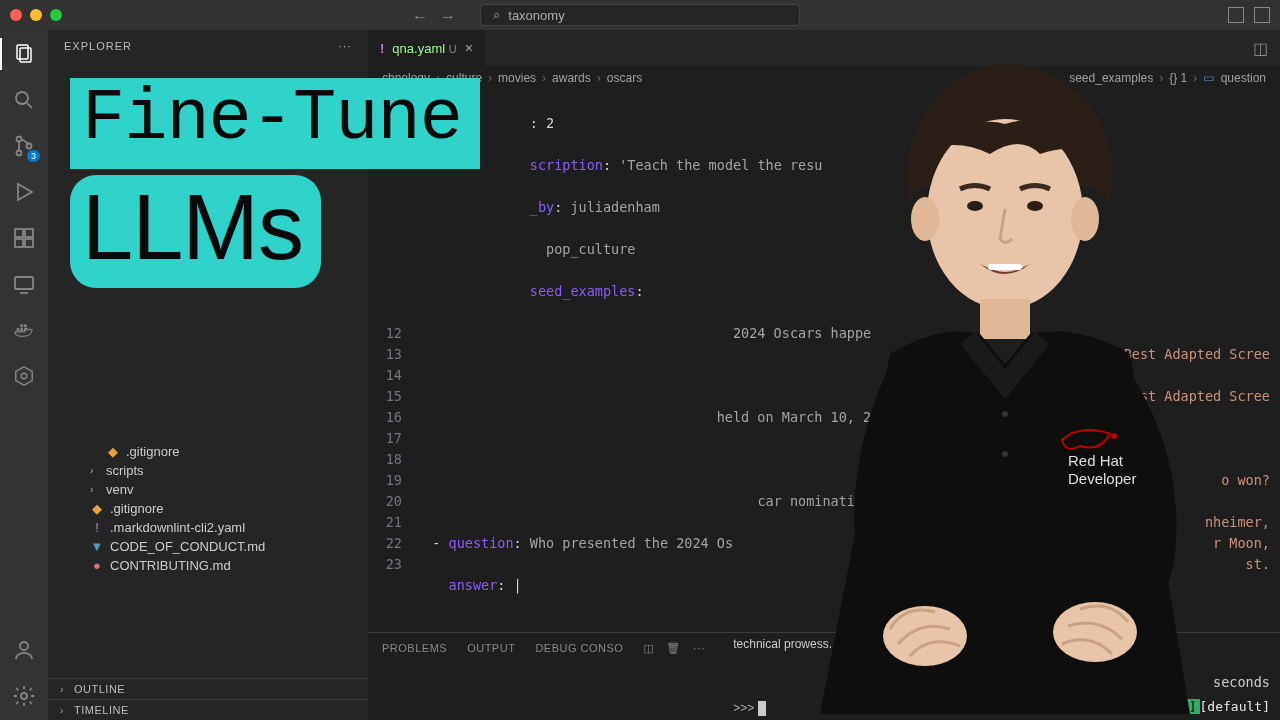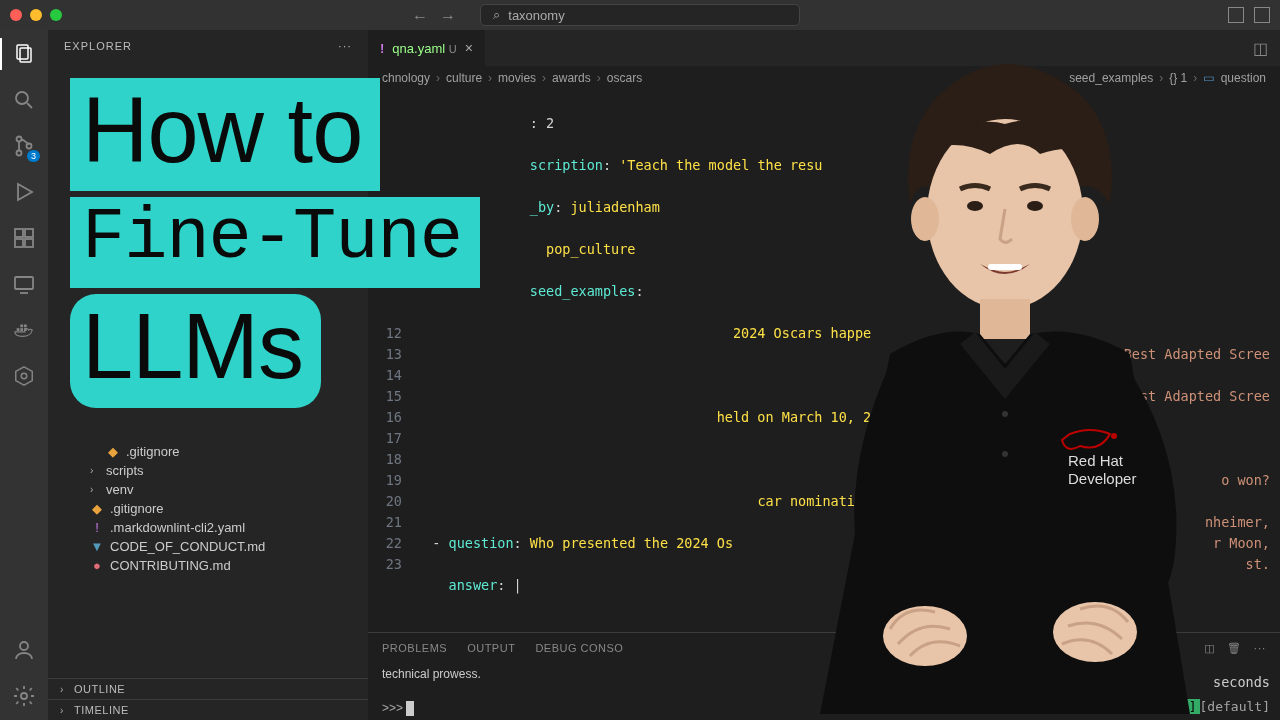--- a/index.html
+++ b/index.html
@@ -55,36 +55,36 @@
 
 
 .breadcrumbs { height: 24px; padding: 0 14px; display: flex; align-items: center; gap: 6px; font-size: 12px; color: #a0a0a0; background: #1e1e1e; white-space: nowrap; overflow: hidden; }
 .bc-sep { color: #666; }
 
 
 .code-area { flex: 1; display: flex; font-family: "SF Mono", Monaco, Menlo, Consolas, monospace; font-size: 13.5px; line-height: 21px; overflow: hidden; }
 .gutter { width: 48px; text-align: right; color: #6e7681; padding-right: 14px; padding-top: 2px; user-select: none; }
 .code-lines { flex: 1; padding-top: 2px; white-space: pre; color: #d4d4d4; }
 .code-lines .line.hl { background: #3a3d41; }
-.k-key { color: #5eead4; }
-.k-str { color: #fde047; }
+.k-key { color: #8b5cf6; }
+.k-str { color: #a3a3a3; }
 .k-dash { color: #d4d4d4; }
 .k-pipe { color: #d4d4d4; }
 
 
-.panel { height: 88px; border-top: 1px solid #3c3c3c; background: #1e1e1e; display: flex; flex-direction: column; }
+.panel { height: 88px; border-top: 1px solid #3c3c3c; background: #1e1e1e; display: flex; flex-direction: row; }
 .panel-tabs { height: 30px; display: flex; align-items: center; gap: 20px; padding: 0 14px; font-size: 11px; color: #888; letter-spacing: 0.5px; }
 .panel-tab { cursor: pointer; }
 .panel-right { margin-left: auto; display: flex; gap: 12px; color: #888; }
 .panel-body { flex: 1; padding: 4px 14px; font-family: Liberation Sans, sans-serif; font-size: 12px; color: #ccc; display: flex; flex-direction: column; justify-content: space-between; }
 .panel-prompt { color: #aaa; }
 .panel-cursor { display: inline-block; width: 8px; height: 15px; background: #ccc; vertical-align: middle; }
 .panel-status-right { position: absolute; right: 10px; bottom: 6px; font-family: "SF Mono", Monaco, monospace; font-size: 13px; }
 .stat-s { background: #3a6; color: #000; padding: 0 3px; }
-.stat-def { color: #a3a3a3; }
+.stat-def { color: #e5e5e5; }
 
 
 .title-overlay { position: absolute; left: 70px; top: 78px; display: flex; flex-direction: column; gap: 6px; z-index: 50; }
 .title-slab { background: #2fd3c9; color: #0a0a0a; font-family: Arial, Helvetica, sans-serif; font-weight: 400; font-size: 92px; line-height: 1.1; padding: 2px 18px 10px 12px; width: fit-content; letter-spacing: -1px; }
 .title-slab.s2 { font-size: 72px; font-family: Liberation Mono, monospace; }
 .title-slab.s3 { font-size: 92px; border-radius: 26px; }
 
 
 .presenter { position: absolute; right: 60px; top: 54px; width: 430px; height: 660px; z-index: 40; text-align: center; }
 .presenter svg { width: 100%; height: 100%; }
@@ -349,21 +349,20 @@
 <div class="right-frag" style="top:514px">nheimer,</div>
 <div class="right-frag" style="top:535px">r Moon,</div>
 <div class="right-frag" style="top:556px">st.</div>
 <div class="right-frag" style="top:674px;color:#ccc">seconds</div>
 
 <div class="panel-status-right">
   <span class="stat-s">[S]</span><span class="stat-def">[default]</span>
 </div>
 
 <div class="title-overlay">
-  <div class="title-slab">How to</div>
   <div class="title-slab s2">Fine-Tune</div>
   <div class="title-slab s3">LLMs</div>
 </div>
 
 <div class="presenter">
   <svg viewBox="0 0 430 660">
 
     <path d="M150 40 Q215 -20 290 40 Q330 80 320 150 Q300 120 280 140 Q260 90 215 80 Q170 90 150 140 Q130 120 120 150 Q110 80 150 40 Z" fill="#2a1e16"></path>
 
     <ellipse cx="215" cy="160" rx="78" ry="95" fill="#e8c4a8"></ellipse>

